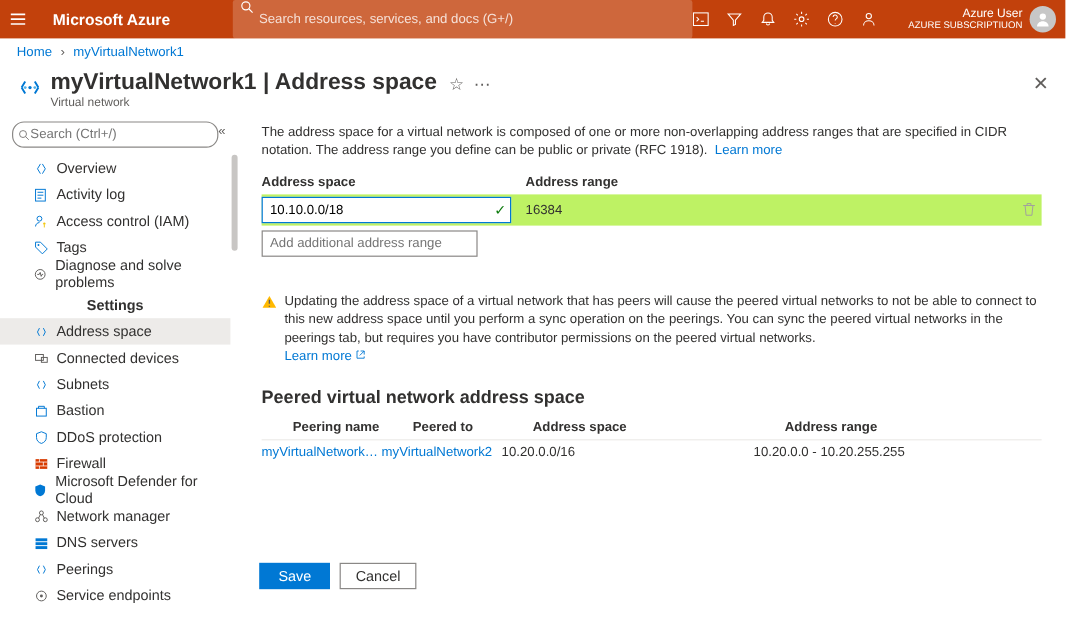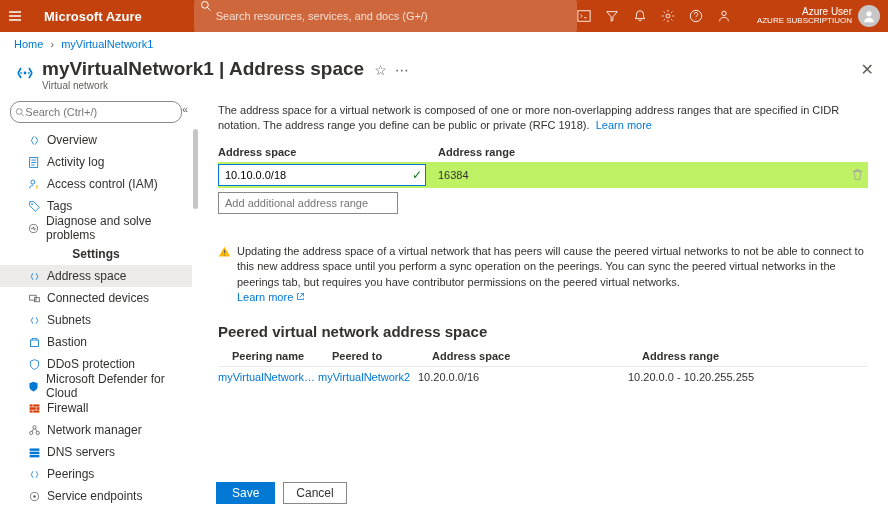--- a/index.html
+++ b/index.html
@@ -64,29 +64,29 @@
 .addr-input { width: 208px; height: 22px; border: 1px solid #0078d4; font-size: 11px; padding: 0 22px 0 6px; outline:none; position:relative;}
 .input-wrap { position:relative; display:inline-block;}
 .input-wrap .check { position:absolute; right:4px; top:4px; color:#107c10; font-size:12px;}
 .addr-input2 { width: 180px; height: 22px; border: 1px solid #8a8886; font-size: 11px; padding: 0 6px; outline:none; margin-top:4px; color:#605e5c;}
 
 .warning { display:flex; gap:6px; font-size:11px; color:#323130; margin:30px 0 8px 12px; line-height:1.4;}
 .warning .wicon { color:#d83b01; flex-shrink:0; margin-top:1px;}
 .warning a { color:#0078d4; text-decoration:none;}
 
 .section-h { font-size: 15px; font-weight:600; margin: 18px 0 6px 12px;}
-.peer-head { display:flex; font-size:11px; font-weight:600; padding:4px 14px; margin-left:12px;}
+.peer-head { display:flex; font-size:11px; font-weight:600; padding:4px 14px; margin-left:24px;}
 .peer-head .p1 { width:100px;} .peer-head .p2{width:100px;} .peer-head .p3{width:210px;} .peer-head .p4{flex:1;}
 .peer-row { display:flex; font-size:11px; padding:4px 0; margin-left:12px; border-top:1px solid #edebe9;}
 .peer-row .p1 { width:100px; color:#0078d4; white-space:nowrap; overflow:hidden; text-overflow:ellipsis; cursor:pointer;}
 .peer-row .p2 { width:100px; color:#0078d4; cursor:pointer;}
 .peer-row .p3 { width:210px;}
 .peer-row .p4 { flex:1;}
 
-.footer-btns { position:absolute; bottom:9px; left:24px; display:flex; gap:8px;}
+.footer-btns { position:absolute; bottom:22px; left:24px; display:flex; gap:8px;}
 .btn-primary { background:#0078d4; color:#fff; border:none; height:22px; padding:0 16px; font-size:12px; cursor:pointer;}
 .btn-secondary { background:#fff; color:#323130; border:1px solid #8a8886; height:22px; padding:0 12px; font-size:12px; cursor:pointer;}
 
 svg { display:block; }
 </style>
 </head>
 <body>
 
 <div class="topbar">
   <div class="hamburger">
@@ -271,33 +271,33 @@
         <span class="ic">
           <svg width="13" height="13" viewBox="0 0 16 16">
             <path d="M8 2l5 2v4c0 3-2 5-5 6-3-1-5-3-5-6V4z" stroke="#0078d4" fill="none"></path>
           </svg>
         </span>
         <span>DDoS protection</span>
       </div>
     <div class="nav-item">
         <span class="ic">
           <svg width="13" height="13" viewBox="0 0 16 16">
-            <path d="M8 2l5 2v4c0 3-2 5-5 6-3-1-5-3-5-6V4z" fill="#0078d4"></path>
-          </svg>
-        </span>
-        <span>Microsoft Defender for Cloud</span>
-      </div>
-    <div class="nav-item">
-        <span class="ic">
-          <svg width="13" height="13" viewBox="0 0 16 16">
             <rect x="2" y="3" width="12" height="10" fill="#d83b01"></rect>
             <path d="M2 6h12M2 10h12M6 3v3M10 6v4M6 10v3" stroke="#fff" stroke-width="0.8"></path>
           </svg>
         </span>
         <span>Firewall</span>
+      </div>
+    <div class="nav-item">
+        <span class="ic">
+          <svg width="13" height="13" viewBox="0 0 16 16">
+            <path d="M8 2l5 2v4c0 3-2 5-5 6-3-1-5-3-5-6V4z" fill="#0078d4"></path>
+          </svg>
+        </span>
+        <span>Microsoft Defender for Cloud</span>
       </div>
     <div class="nav-item">
         <span class="ic">
           <svg width="13" height="13" viewBox="0 0 16 16">
             <circle cx="8" cy="4" r="2" stroke="#605e5c" fill="none"></circle>
             <circle cx="4" cy="11" r="2" stroke="#605e5c" fill="none"></circle>
             <circle cx="12" cy="11" r="2" stroke="#605e5c" fill="none"></circle>
             <path d="M7 5.5L5 9.5M9 5.5l2 4" stroke="#605e5c"></path>
           </svg>
         </span>

